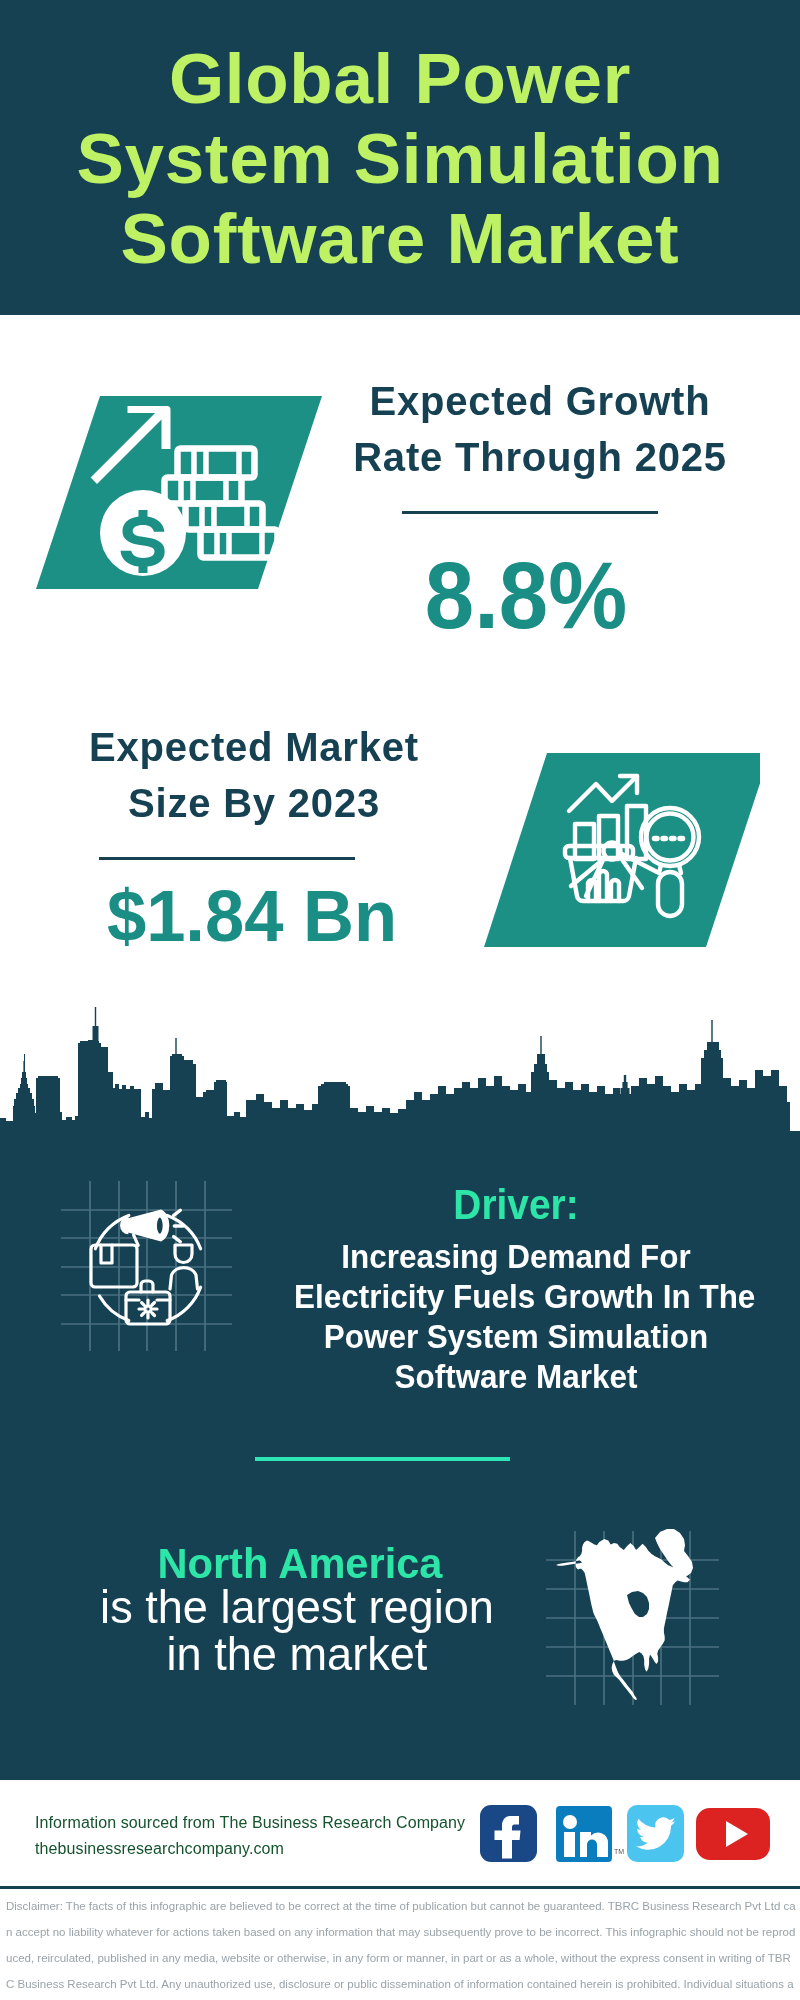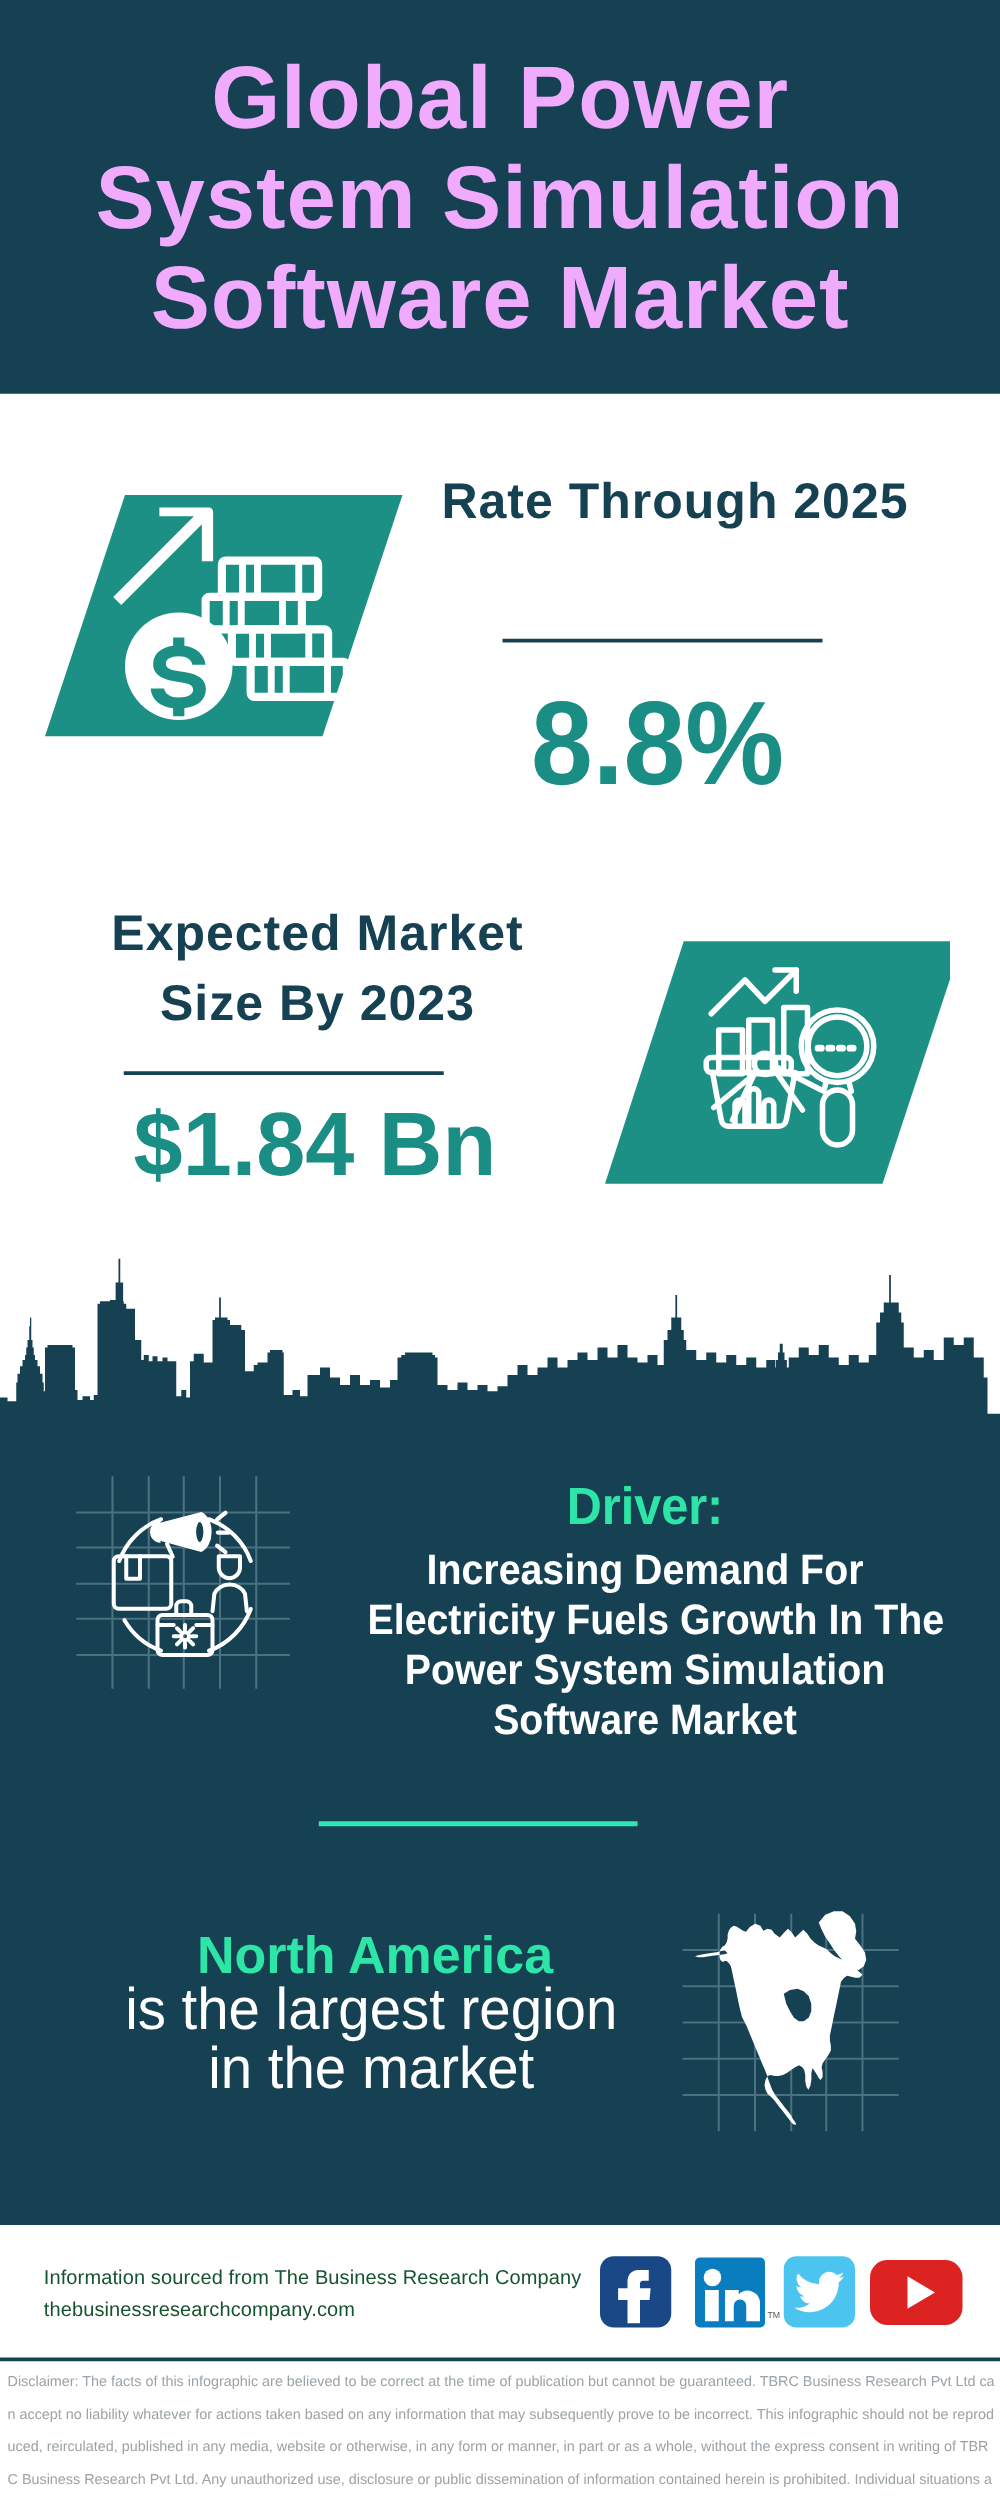--- a/index.html
+++ b/index.html
@@ -4,21 +4,21 @@
 <style>
   html,body{margin:0;padding:0;}
   body{width:800px;height:2000px;background:#ffffff;
        font-family:"Liberation Sans",sans-serif;overflow:hidden;
        -webkit-font-smoothing:antialiased;}
   .page{position:relative;width:800px;height:2000px;background:#fff;overflow:hidden;}
 
   
   .header{position:absolute;left:0;top:0;width:800px;height:315px;background:#164153;}
   .header-title{position:absolute;left:0;top:39px;width:800px;text-align:center;
-    color:#f0abfc;font-size:71px;font-weight:bold;line-height:80px;letter-spacing:0.7px;}
+    color:#bef264;font-size:71px;font-weight:bold;line-height:80px;letter-spacing:0.7px;}
 
   
   .stat-head{position:absolute;text-align:center;color:#164153;
     font-size:40px;font-weight:bold;line-height:56px;letter-spacing:0.8px;}
   .stat-rule{position:absolute;height:3px;background:#164153;}
   .stat-val{position:absolute;text-align:center;color:#1A8D84;
     font-weight:bold;white-space:nowrap;transform-origin:center center;}
 
   
   .darkpanel{position:absolute;left:0;top:1150px;width:800px;height:630px;background:#164153;}
@@ -87,20 +87,21 @@
     <g fill="#1D9086">
       <path d="M128.5,120 h9 v6.5 c9.5,1.2 16,7 17,15.2 h-10.6 c-0.9,-4 -4.6,-6.6 -10.9,-6.6
                c-6.4,0 -10.3,2.3 -10.3,5.8 c0,3.1 2.4,4.6 8.2,5.6 l7.6,1.3 c10.9,1.9 16.2,6 16.2,13.6
                c0,8.3 -6.3,13.9 -17.2,15.1 v6.5 h-9 v-6.5 c-10.6,-1.2 -17.3,-7 -18,-15.8 h10.8
                c0.8,4.5 5,7.2 11.8,7.2 c7,0 11.4,-2.4 11.4,-6.2 c0,-3 -2.2,-4.6 -8,-5.6 l-8.2,-1.4
                c-10.6,-1.8 -15.8,-6.2 -15.8,-13.5 c0,-7.9 6.1,-13.3 16,-14.6 z"></path>
       </g>
   </svg>
 
   <div class="stat-head" style="left:330px;top:373px;width:420px;">
+    <div>Expected Growth</div>
     <div>Rate Through 2025</div>
   </div>
   <div class="stat-rule" style="left:402px;top:511px;width:256px;"></div>
   <div class="stat-val" style="left:326px;top:548px;width:400px;font-size:95px;line-height:95px;transform:scaleX(0.935);">8.8%</div>
 
   <div class="stat-head" style="left:44px;top:719px;width:420px;">
     <div>Expected Market</div>
     <div>Size By 2023</div>
   </div>
   <div class="stat-rule" style="left:99px;top:857px;width:256px;"></div>

